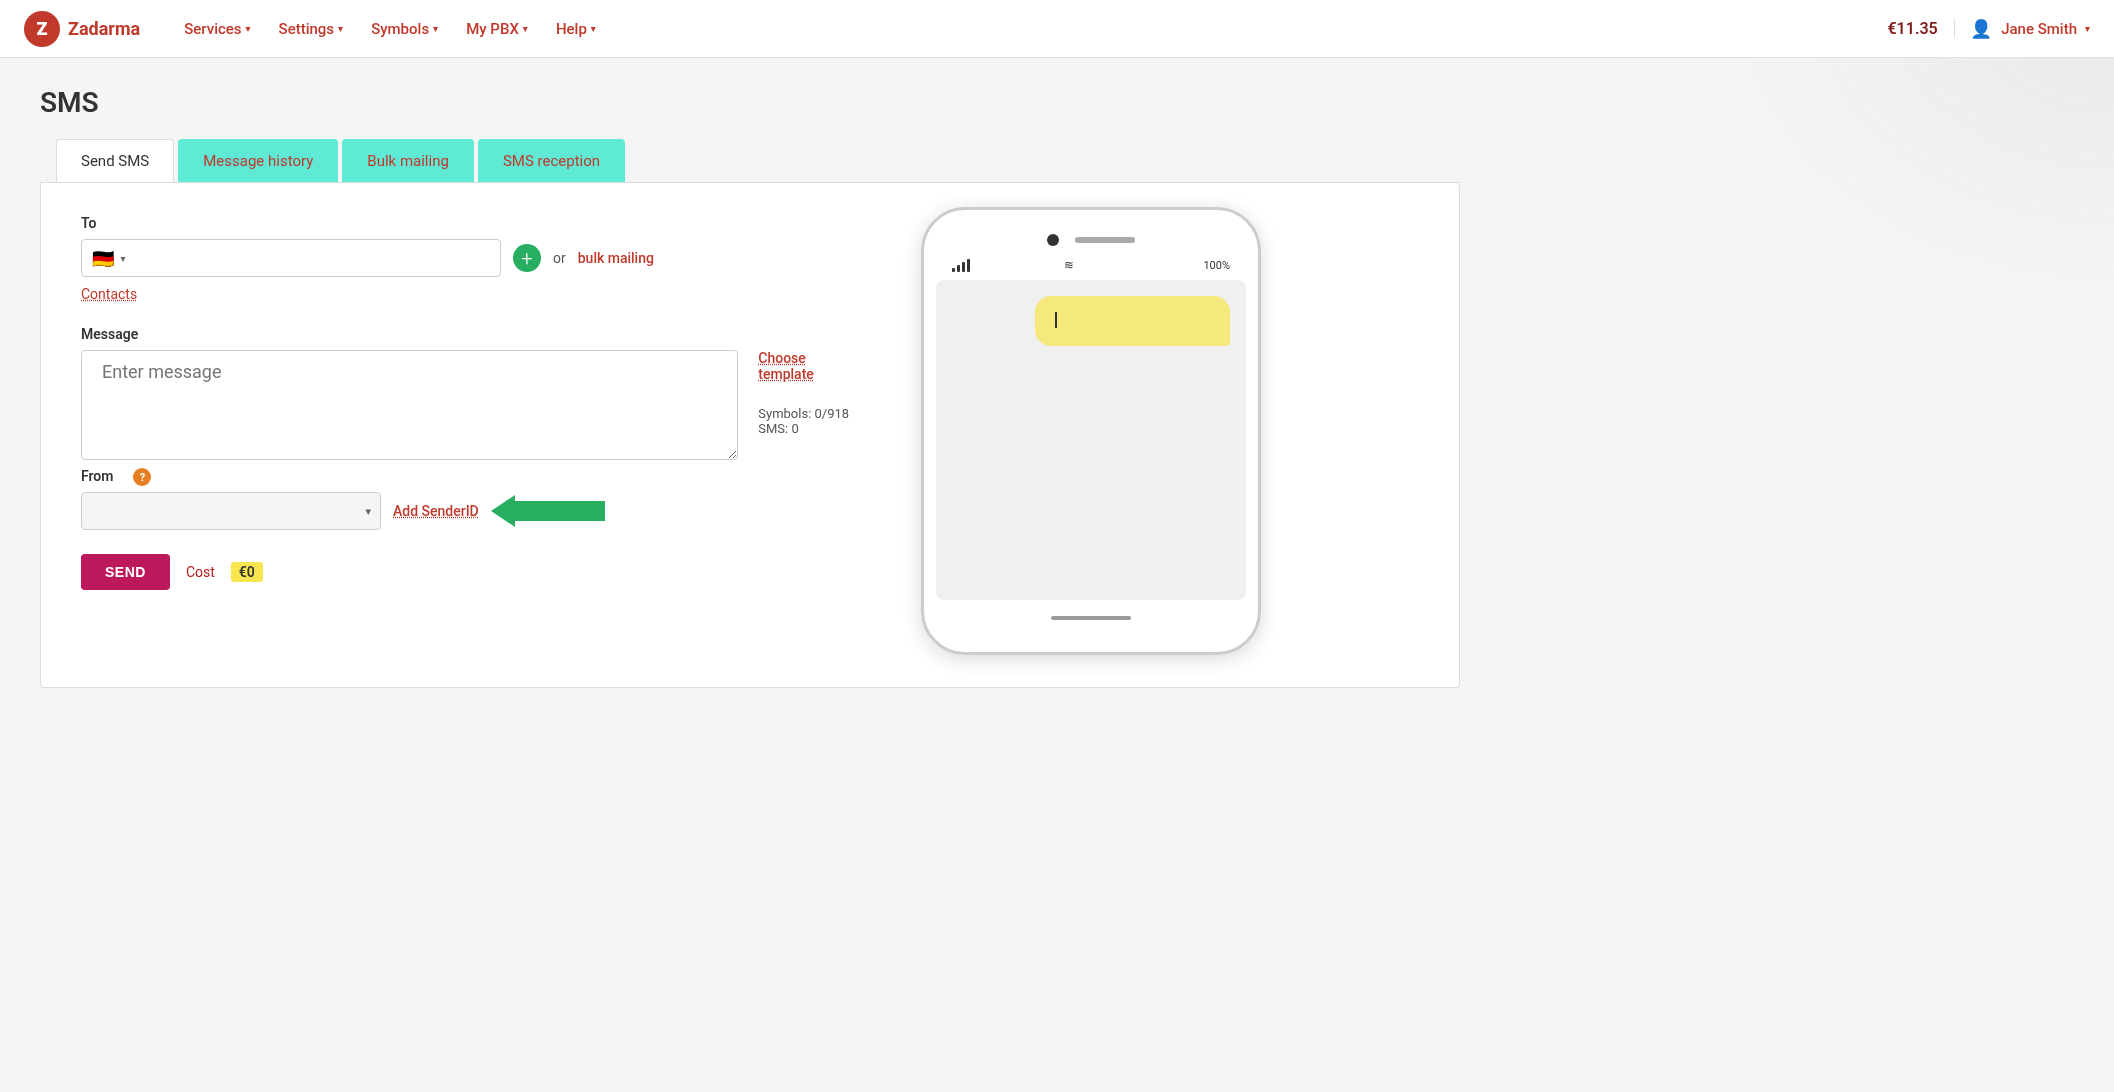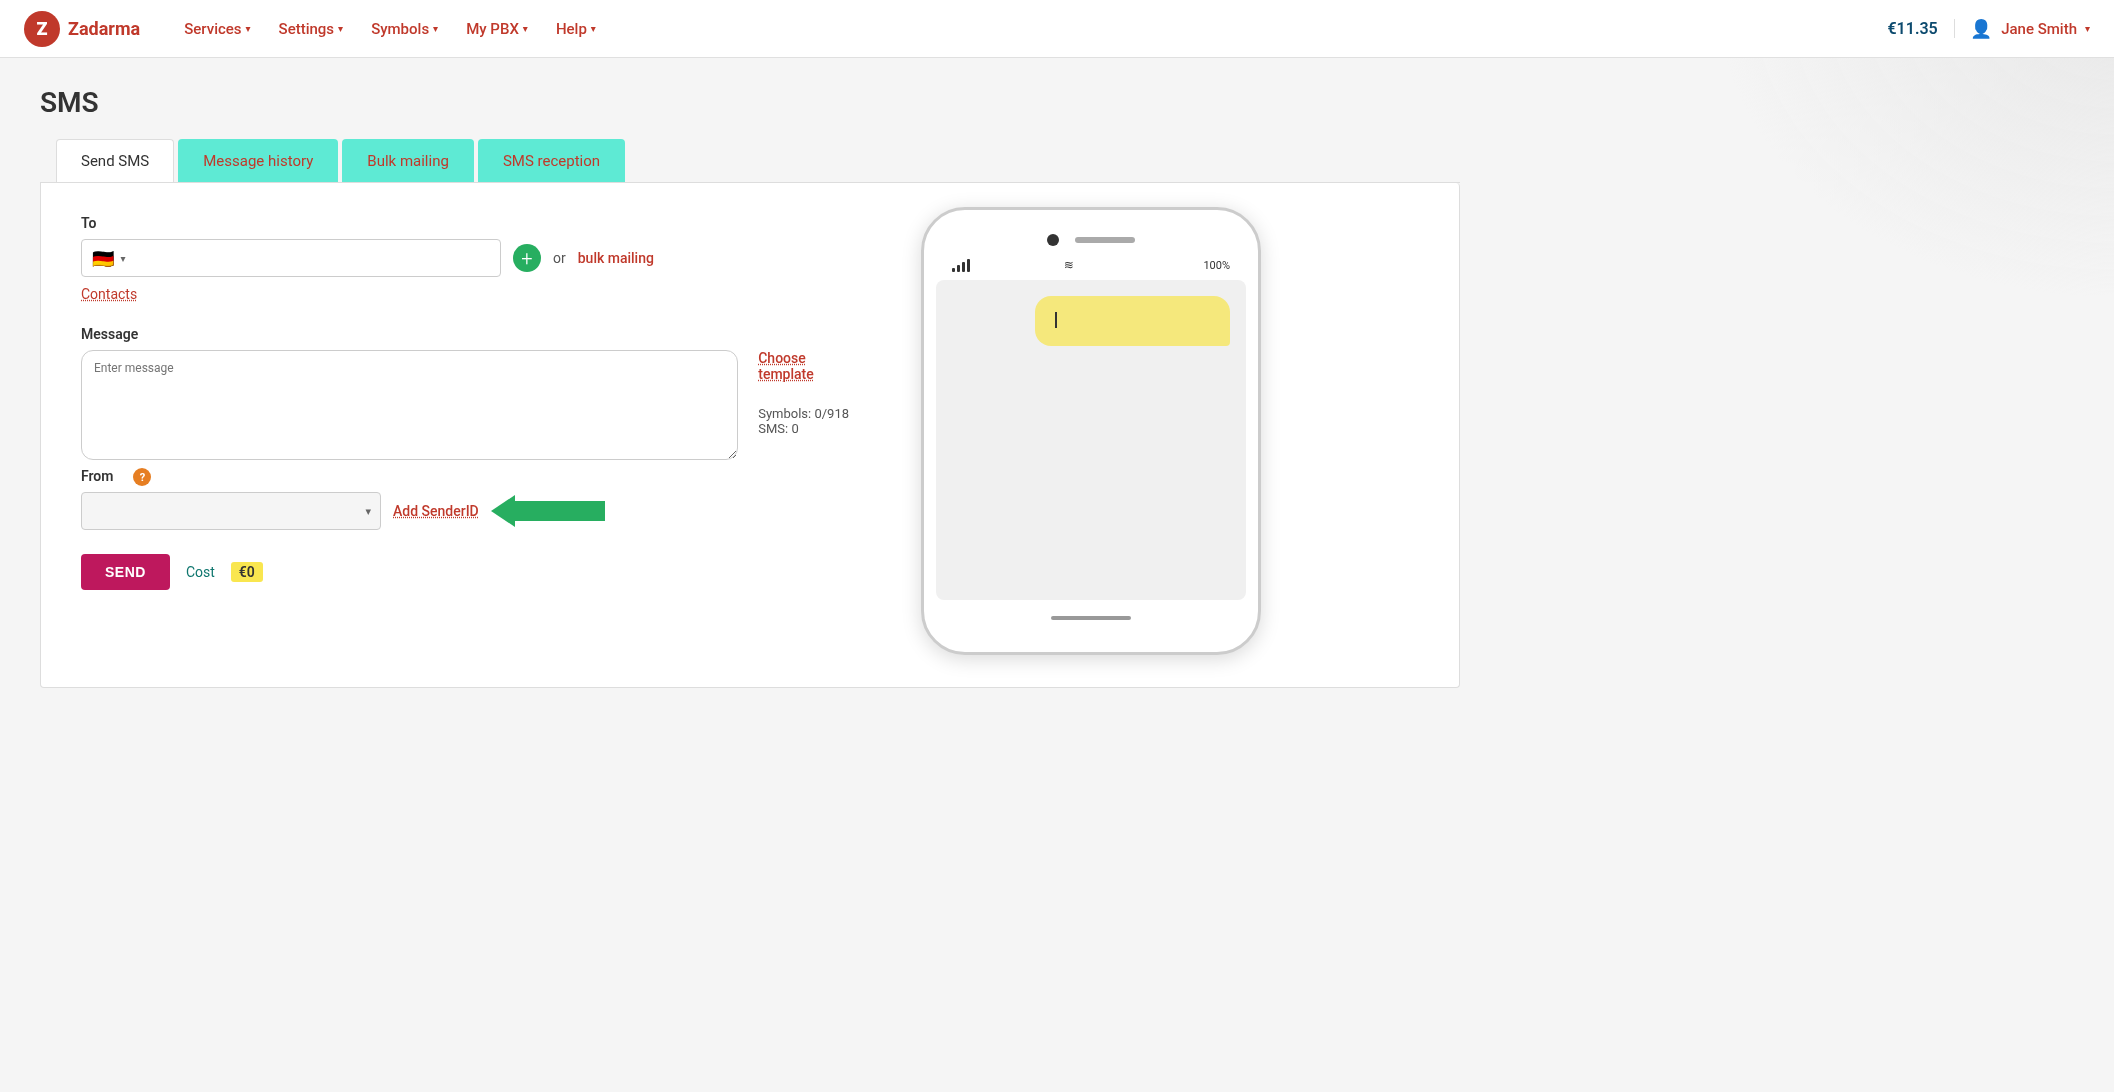--- a/index.html
+++ b/index.html
@@ -43,21 +43,21 @@
       border-radius: 4px;
       user-select: none;
       position: relative;
     }
     .nav-chevron { font-size: 10px; color: #c0392b; }
 
     .navbar-right {
       display: flex; align-items: center; gap: 16px;
       margin-left: auto;
     }
-    .balance { font-size: 16px; font-weight: 600; color: #0c4a6e; padding-right: 16px; border-right: 1px solid #ddd; }
+    .balance { font-size: 16px; font-weight: 600; color: #7f1d1d; padding-right: 16px; border-right: 1px solid #ddd; }
     .user-area { display: flex; align-items: center; gap: 8px; cursor: pointer; color: #c0392b; font-weight: 500; }
     .user-icon { font-size: 18px; color: #aaa; }
 
     
     .page { padding: 28px 40px; max-width: 1500px; }
     .page-title { font-size: 28px; font-weight: 600; color: #333; margin-bottom: 20px; }
 
     
     .tabs { display: flex; border-bottom: 1px solid #ddd; margin-bottom: 0; padding-left: 16px; }
     .tab {
@@ -133,23 +133,23 @@
       text-decoration: underline dotted #c0392b;
       display: inline-block;
       margin-bottom: 24px;
     }
 
     .message-row { display: flex; gap: 20px; align-items: flex-start; margin-bottom: 8px; }
     .message-textarea {
       width: 680px;
       height: 110px;
       border: 1px solid #ccc;
-      border-radius: 12px;
-      padding: 10px 12px;
-      font-size: 12px;
+      border-radius: 4px;
+      padding: 10px 20px;
+      font-size: 18px;
       resize: both;
       color: #999;
       outline: none;
       font-family: inherit;
     }
     .message-meta { font-size: 13px; color: #555; }
     .choose-template {
       color: #c0392b;
       font-size: 14px;
       cursor: pointer;
@@ -218,21 +218,21 @@
       background: #be185d;
       color: #fff;
       border: none;
       padding: 10px 24px;
       font-size: 14px;
       font-weight: 600;
       border-radius: 4px;
       cursor: pointer;
       letter-spacing: 0.5px;
     }
-    .cost-label { font-size: 14px; color: #0f766e; }
+    .cost-label { font-size: 14px; color: #b91c1c; }
     .cost-badge {
       background: #f9e64f;
       padding: 2px 8px;
       border-radius: 3px;
       font-size: 14px;
       font-weight: 600;
       color: #333;
     }
 
     

